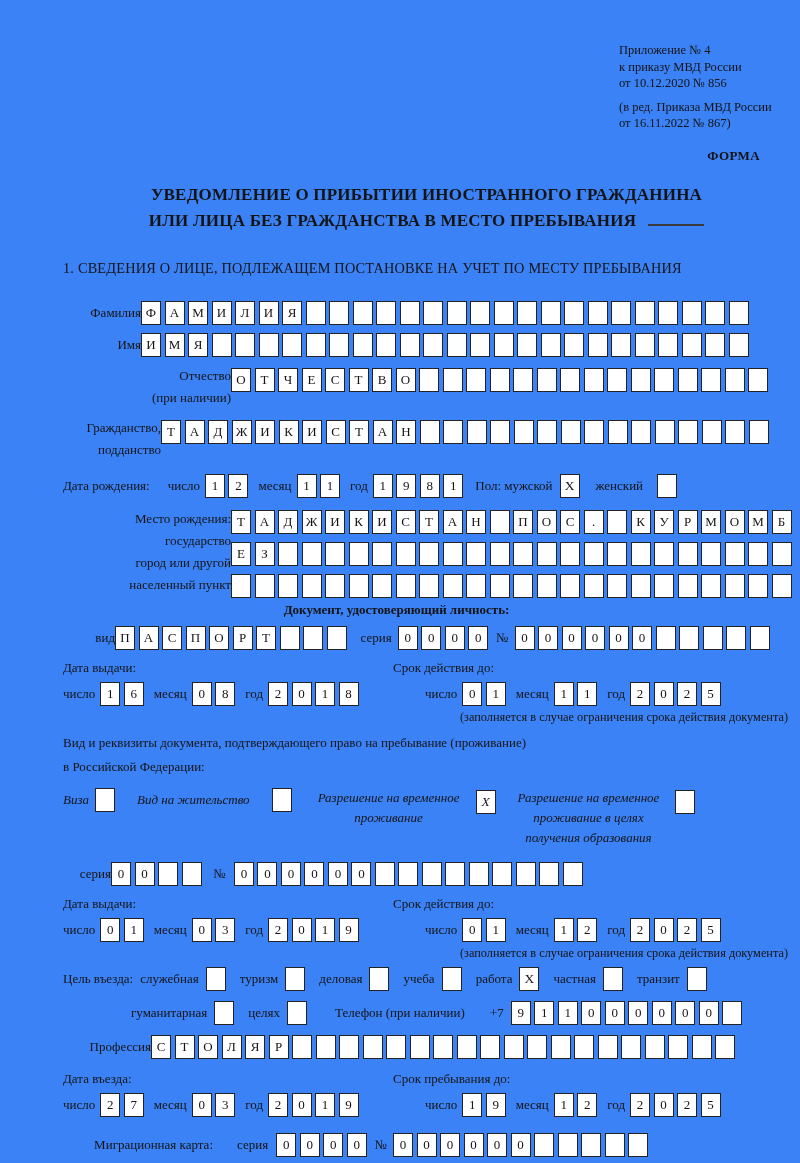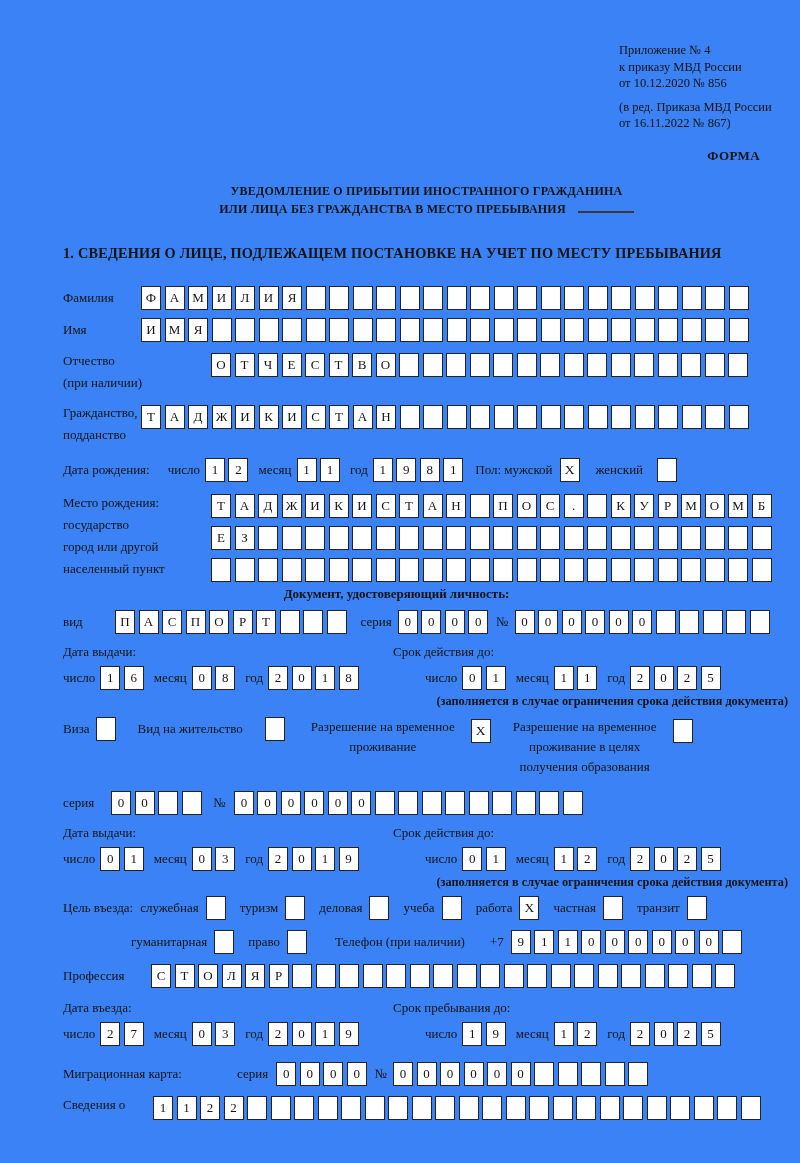--- a/index.html
+++ b/index.html
@@ -4,45 +4,45 @@
 <style>
   html,body{margin:0;padding:0;background:#e9e9e9;}
   .page{
     width:800px;height:1163px;box-sizing:border-box;background:#3b82f6;
     padding:42px 10px 20px 63px;margin:0 auto;overflow:hidden;
     font-family:"Liberation Serif","DejaVu Serif",serif;color:#141414;font-size:13px;
   }
   .hdr{margin-left:556px;line-height:1.32;font-size:12.5px;}
   .hdr .rev{margin-top:7px;}
   .forma{font-weight:bold;font-size:13px;margin:16px 30px 0 0;text-align:right;letter-spacing:.4px;}
-  .title{text-align:center;font-weight:bold;font-size:12px;line-height:1.55;margin-top:18px;letter-spacing:.2px;}
+  .title{text-align:center;font-weight:bold;font-size:17px;line-height:1.55;margin-top:18px;letter-spacing:.2px;}
   .blank{display:inline-block;width:56px;border-bottom:2.5px solid #3a3a3a;height:3px;margin-left:12px;}
-  .sec{font-weight:bold;font-size:14.3px;margin:26px 0 24px 0;letter-spacing:.2px;}
-  .frow{display:flex;align-items:center;margin-bottom:8px;}
-  .frow.start{align-items:flex-start;}
+  .sec{font-weight:normal;font-size:14.3px;margin:26px 0 24px 0;letter-spacing:.2px;}
+  .frow{display:flex;align-items:center;margin-bottom:8px;text-align:right;}
+  .frow.start{align-items:flex-start;margin-left:20px;}
   .lblcol{flex:0 0 78px;}
   .lblcol2{flex:0 0 148px;line-height:1.7;}
   .mlines div{line-height:1.7;}
   .cells{display:inline-flex;gap:3.5px;flex:none;}
   .cell{width:18px;height:22px;border:1.5px solid #222;display:inline-flex;align-items:center;
         justify-content:center;font-size:13px;flex:none;background:#fff;}
   .cbox{width:18px;height:22px;border:1.5px solid #222;display:inline-flex;align-items:center;
         justify-content:center;font-size:13.5px;flex:none;background:#fff;}
   .dgroup{display:inline-flex;align-items:center;}
   .dgroup .dlbl{margin:0 5px 0 10px;}
   .dgroup .dlbl:first-child{margin-left:0;}
   .rowgap{display:flex;flex-direction:column;gap:8px;}
   .datecols{display:flex;margin-bottom:6px;}
   .dcol-l{flex:0 0 330px;}
   .dcol-r{flex:1;}
   .dhead{text-align:left;margin-bottom:6px;}
-  .note{font-size:12.3px;text-align:right;margin-top:4px;padding-right:2px;font-weight:bold;}
+  .note{font-size:12.3px;text-align:right;margin-top:4px;padding-right:2px;}
   .intro{line-height:1.9;margin:4px 0 2px 0;}
   .opts{display:flex;align-items:flex-start;margin:8px 0 14px 0;}
-  .opt{display:flex;align-items:flex-start;}
+  .opt{display:flex;align-items:flex-start;font-style:italic;}
   .opt .olbl{white-space:pre-line;text-align:center;line-height:1.55;}
   .prow{display:flex;align-items:center;margin-bottom:10px;flex-wrap:nowrap;}
   .plbl{margin-right:7px;}
   .pbox{margin-right:14px;}
   .b{font-weight:bold;}
   .ctr{text-align:center;}
 </style>
 </head>
 <body>
 
@@ -393,20 +393,24 @@
             <span class="cell">2</span>
             <span class="cell">0</span>
             <span class="cell">2</span>
             <span class="cell">5</span>
           </span>
         </span>
       <div class="note">(заполняется в случае ограничения срока действия документа)</div>
     </div>
   </div>
 
+  <div class="intro">
+    <div>Вид и реквизиты документа, подтверждающего право на пребывание (проживание)</div>
+    <div>в Российской Федерации:</div>
+  </div>
 
   <div class="opts">
     <div class="opt" style="align-items:center">
       <span class="olbl">Виза</span>
       <span class="cbox" style="margin-left:6px"></span>
     </div>
     <div class="opt" style="align-items:center;margin-left:22px">
       <span class="olbl">Вид на жительство</span>
       <span class="cbox" style="margin-left:22px"></span>
     </div>
@@ -513,21 +517,21 @@
     <span class="cbox pbox">X</span>
     <span class="plbl">частная</span>
     <span class="cbox pbox"></span>
     <span class="plbl">транзит</span>
     <span class="cbox"></span>
   </div>
 
   <div class="prow">
     <span class="plbl" style="margin-left:68px">гуманитарная</span>
     <span class="cbox pbox"></span>
-    <span class="plbl">право</span>
+    <span class="plbl">целях</span>
     <span class="cbox pbox"></span>
     <span class="plbl" style="margin-left:14px">Телефон (при наличии)</span>
     <span class="plbl" style="margin-left:18px">+7</span>
     <span class="cells">
         <span class="cell">9</span>
         <span class="cell">1</span>
         <span class="cell">1</span>
         <span class="cell">0</span>
         <span class="cell">0</span>
         <span class="cell">0</span>

